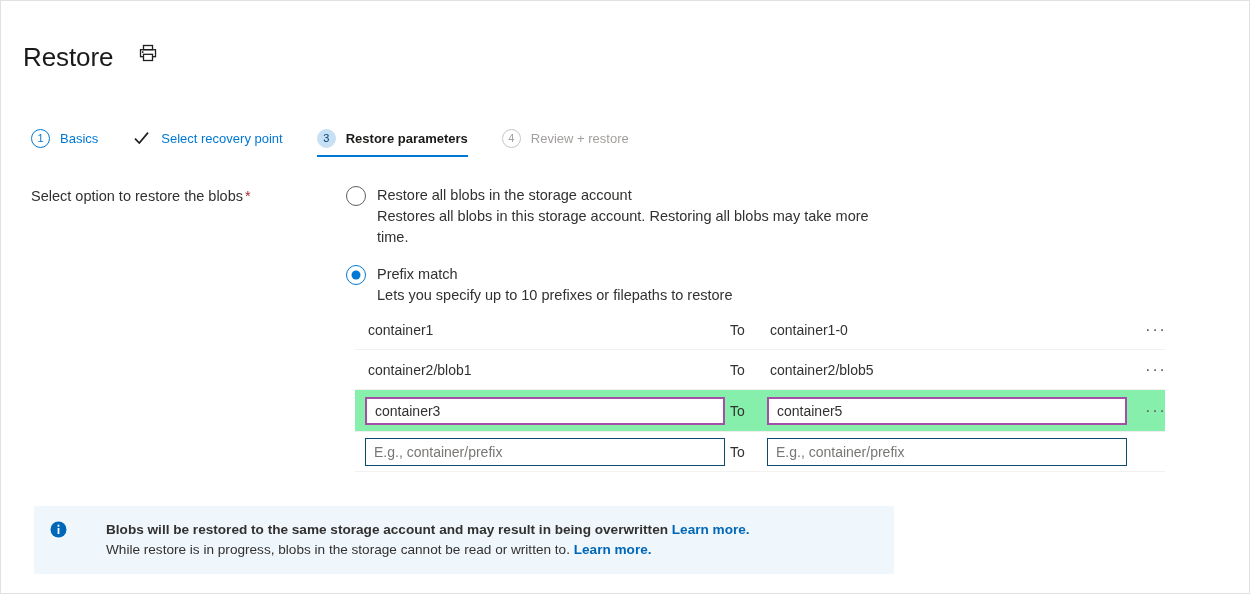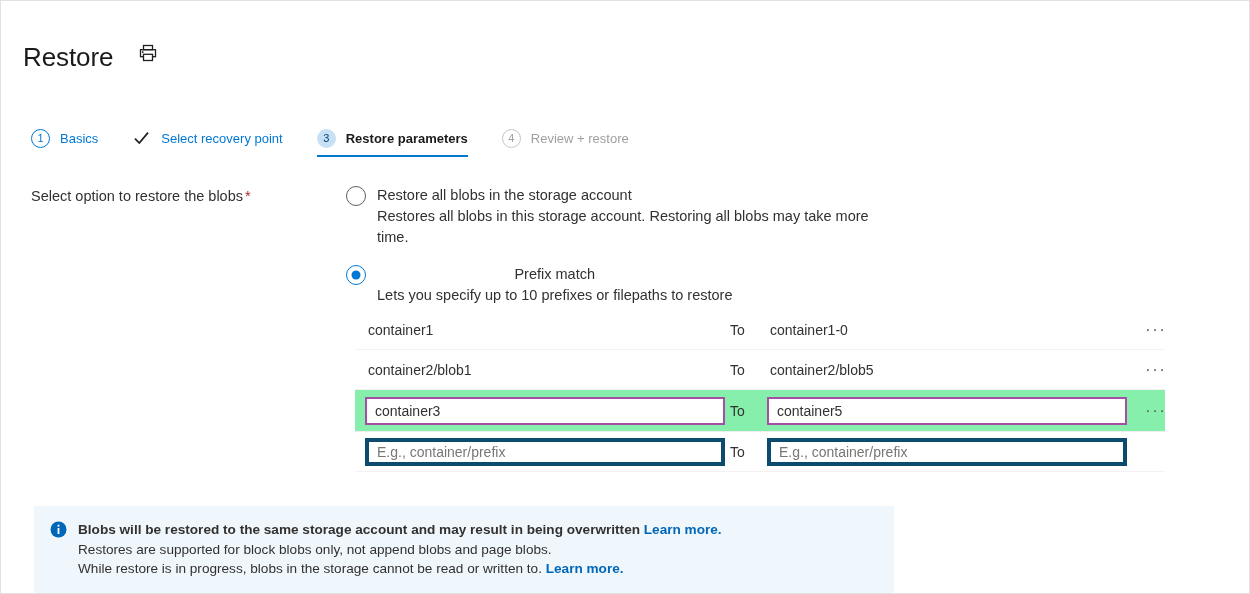--- a/index.html
+++ b/index.html
@@ -211,21 +211,21 @@
     padding-left: 14px;
   }
   .val-text {
     font-size: 14px;
     color: #323130;
     padding-left: 3px;
   }
   .tinput {
     width: 360px;
     height: 28px;
-    border: 4px solid #0c4a6e;
+    border: 1px solid #0c4a6e;
     background: #ffffff;
     font-family: "Liberation Sans", sans-serif;
     font-size: 14px;
     color: #323130;
     padding: 0 8px;
     outline: none;
     border-radius: 0;
   }
   .tinput.focused { border: 2px solid #a54ea5; }
   .tinput::placeholder { color: #797775; }
@@ -239,20 +239,21 @@
     padding: 3px 4px;
   }
 
   
   .info-banner {
     margin: 34px 0 0 33px;
     width: 860px;
     background: #eff6fc;
     display: flex;
     padding: 14px 16px 15px 16px;
+    gap: 28px;
   }
   .info-icon {
     flex: none;
     margin-right: 11px;
     margin-top: 1px;
   }
   .info-body { font-size: 13.6px; line-height: 19.5px; color: #323130; }
   .info-line1 { font-weight: 700; }
   .lnk {
     color: #0067b8;
@@ -315,21 +316,21 @@
     <div class="options">
 
       <div class="opt">
         <div class="radio"></div>
         <div class="opt-text">
           <div class="opt-title">Restore all blobs in the storage account</div>
           <div class="opt-desc">Restores all blobs in this storage account. Restoring all blobs may take more time.</div>
         </div>
       </div>
 
-      <div class="opt" style="margin-bottom:4px;text-align:center;">
+      <div class="opt" style="margin-bottom:4px;">
         <div class="radio checked"></div>
         <div class="opt-text">
           <div class="opt-title">Prefix match</div>
           <div class="opt-desc">Lets you specify up to 10 prefixes or filepaths to restore</div>
         </div>
       </div>
 
       <div class="prefix-table">
 
         <div class="prow">
@@ -390,18 +391,17 @@
   <div class="info-banner">
     <div class="info-icon">
       <svg width="17" height="17" viewBox="0 0 17 17" aria-hidden="true">
         <circle cx="8.5" cy="8.5" r="8" fill="#0067b8"></circle>
         <rect x="7.6" y="7" width="1.8" height="6" fill="#ffffff"></rect>
         <rect x="7.6" y="3.7" width="1.8" height="2" fill="#ffffff"></rect>
       </svg>
     </div>
     <div class="info-body">
       <div class="info-line1"><span>Blobs will be restored to the same storage account and may result in being overwritten </span><span class="lnk">Learn more.</span></div>
-      <div>Restores are supported for block blobs only, not append blobs and page blobs.</div>
       <div><span>While restore is in progress, blobs in the storage cannot be read or written to. </span><span class="lnk bold">Learn more.</span></div>
     </div>
   </div>
 
 </div>
 
 </body></html>

